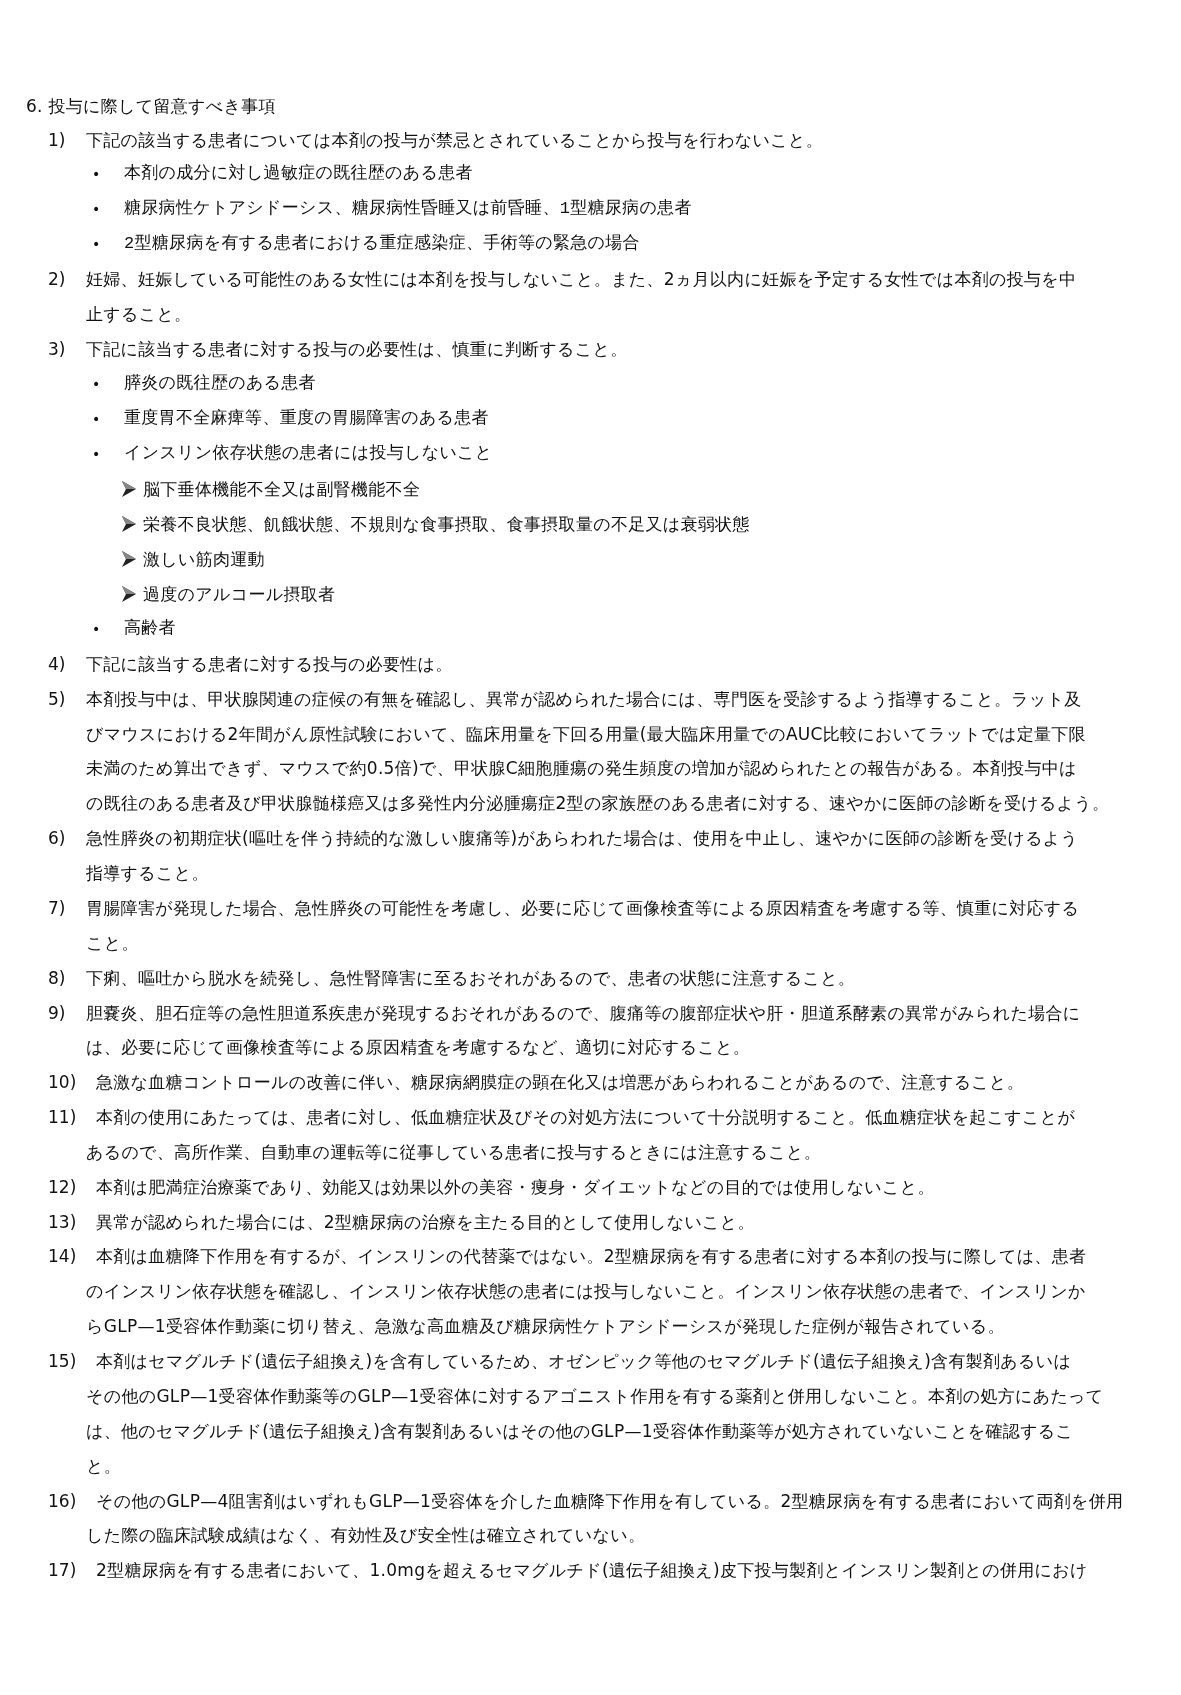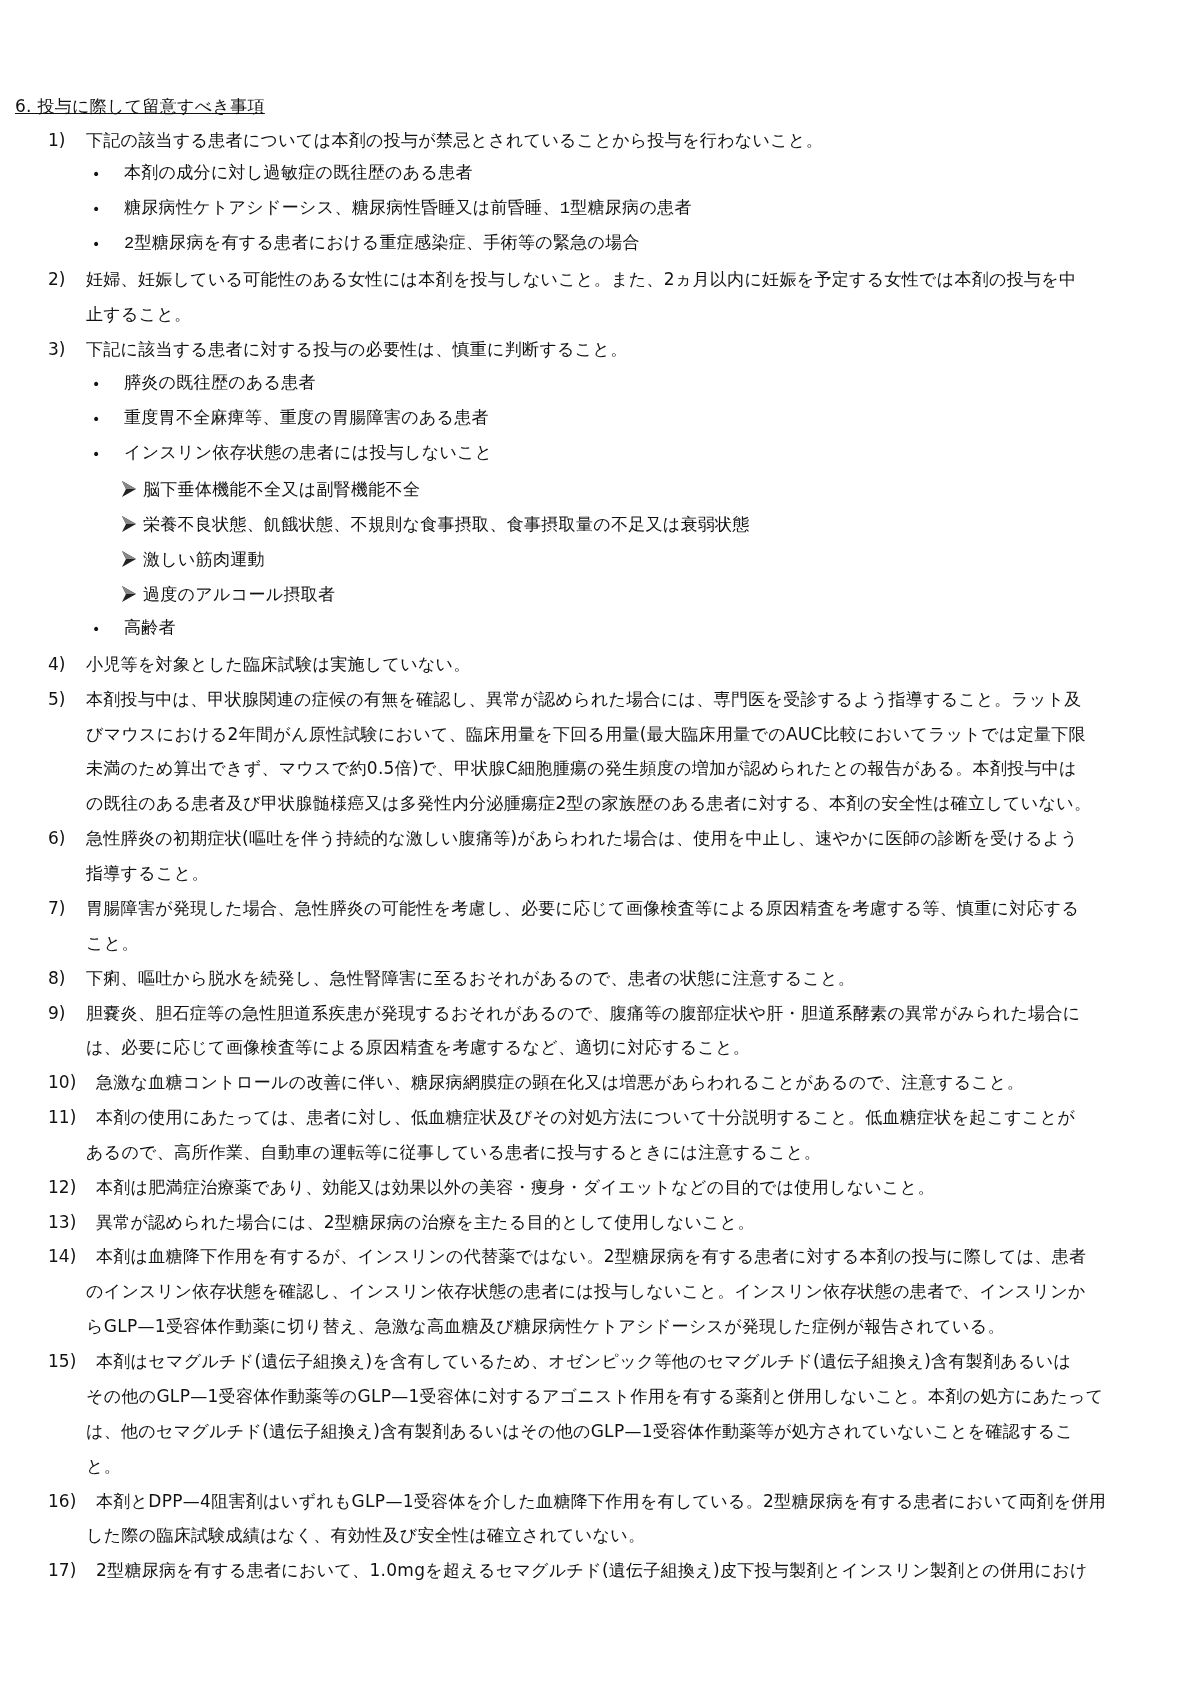--- a/index.html
+++ b/index.html
@@ -3,21 +3,21 @@
 <meta charset="utf-8">
 <style>
   html, body { margin: 0; padding: 0; background: #ffffff; }
   body {
     width: 1181px; height: 1695px; position: relative; overflow: hidden;
     font-family: "DejaVu Sans", "Liberation Sans", sans-serif;
     color: #111111; font-size: 17px;
   }
   .page { position: absolute; left: 0; top: 0; width: 1181px; }
   .line { position: absolute; white-space: nowrap; line-height: 22px; letter-spacing: 0.3px; }
-  .heading { left: 15px; text-decoration: underline; }
+  .heading { left: 26px; }
   .num { position: absolute; white-space: nowrap; line-height: 22px; left: 48px; }
   .body1 { left: 86px; width: 1060px; }
   .bullet-dot { position: absolute; left: 92px; line-height: 22px; font-size: 14px; }
   .bullet-text { left: 124px; font-family: Liberation Mono, monospace; }
   .arrow { position: absolute; left: 122px; width: 14px; height: 16px; }
   .arrow svg { display: block; }
   .arrow-text { left: 143px; }
 </style>
 </head>
 <body>
@@ -74,27 +74,27 @@
         <polygon points="0,0 14,8 0,16 4,8" fill="#222"></polygon>
         <polygon points="0,0 14,8 4,8" fill="#888"></polygon>
       </svg>
   </div>
   <div class="line arrow-text" style="top:583px">過度のアルコール摂取者</div>
 
   <div class="bullet-dot" style="top:618px">•</div>
   <div class="line bullet-text" style="top:618px">高齢者</div>
 
   <div class="num" style="top:653px">4)</div>
-  <div class="line body1" style="top:653px">小児等を対象とした臨床試験は実施していない。</div>
+  <div class="line body1" style="top:653px">下記に該当する患者に対する投与の必要性は。</div>
 
   <div class="num" style="top:688px">5)</div>
   <div class="line body1" style="top:688px">本剤投与中は、甲状腺関連の症候の有無を確認し、異常が認められた場合には、専門医を受診するよう指導すること。ラット及</div>
   <div class="line body1" style="top:723px">びマウスにおける2年間がん原性試験において、臨床用量を下回る用量(最大臨床用量でのAUC比較においてラットでは定量下限</div>
   <div class="line body1" style="top:757px">未満のため算出できず、マウスで約0.5倍)で、甲状腺C細胞腫瘍の発生頻度の増加が認められたとの報告がある。本剤投与中は</div>
-  <div class="line body1" style="top:792px">の既往のある患者及び甲状腺髄様癌又は多発性内分泌腫瘍症2型の家族歴のある患者に対する、本剤の安全性は確立していない。</div>
+  <div class="line body1" style="top:792px">の既往のある患者及び甲状腺髄様癌又は多発性内分泌腫瘍症2型の家族歴のある患者に対する、速やかに医師の診断を受けるよう。</div>
 
   <div class="num" style="top:827px">6)</div>
   <div class="line body1" style="top:827px">急性膵炎の初期症状(嘔吐を伴う持続的な激しい腹痛等)があらわれた場合は、使用を中止し、速やかに医師の診断を受けるよう</div>
   <div class="line body1" style="top:862px">指導すること。</div>
 
   <div class="num" style="top:897px">7)</div>
   <div class="line body1" style="top:897px">胃腸障害が発現した場合、急性膵炎の可能性を考慮し、必要に応じて画像検査等による原因精査を考慮する等、慎重に対応する</div>
   <div class="line body1" style="top:932px">こと。</div>
 
   <div class="num" style="top:967px">8)</div>
@@ -122,19 +122,19 @@
   <div class="line body1" style="top:1280px">のインスリン依存状態を確認し、インスリン依存状態の患者には投与しないこと。インスリン依存状態の患者で、インスリンか</div>
   <div class="line body1" style="top:1315px">らGLP—1受容体作動薬に切り替え、急激な高血糖及び糖尿病性ケトアシドーシスが発現した症例が報告されている。</div>
 
   <div class="num" style="top:1350px">15)</div>
   <div class="line body1" style="top:1350px; left:96px">本剤はセマグルチド(遺伝子組換え)を含有しているため、オゼンピック等他のセマグルチド(遺伝子組換え)含有製剤あるいは</div>
   <div class="line body1" style="top:1385px">その他のGLP—1受容体作動薬等のGLP—1受容体に対するアゴニスト作用を有する薬剤と併用しないこと。本剤の処方にあたって</div>
   <div class="line body1" style="top:1420px">は、他のセマグルチド(遺伝子組換え)含有製剤あるいはその他のGLP—1受容体作動薬等が処方されていないことを確認するこ</div>
   <div class="line body1" style="top:1455px">と。</div>
 
   <div class="num" style="top:1490px">16)</div>
-  <div class="line body1" style="top:1490px; left:96px">本剤とDPP—4阻害剤はいずれもGLP—1受容体を介した血糖降下作用を有している。2型糖尿病を有する患者において両剤を併用</div>
+  <div class="line body1" style="top:1490px; left:96px">その他のGLP—4阻害剤はいずれもGLP—1受容体を介した血糖降下作用を有している。2型糖尿病を有する患者において両剤を併用</div>
   <div class="line body1" style="top:1524px">した際の臨床試験成績はなく、有効性及び安全性は確立されていない。</div>
 
   <div class="num" style="top:1559px">17)</div>
   <div class="line body1" style="top:1559px; left:96px">2型糖尿病を有する患者において、1.0mgを超えるセマグルチド(遺伝子組換え)皮下投与製剤とインスリン製剤との併用におけ</div>
 
 </div>
 
 </body></html>

